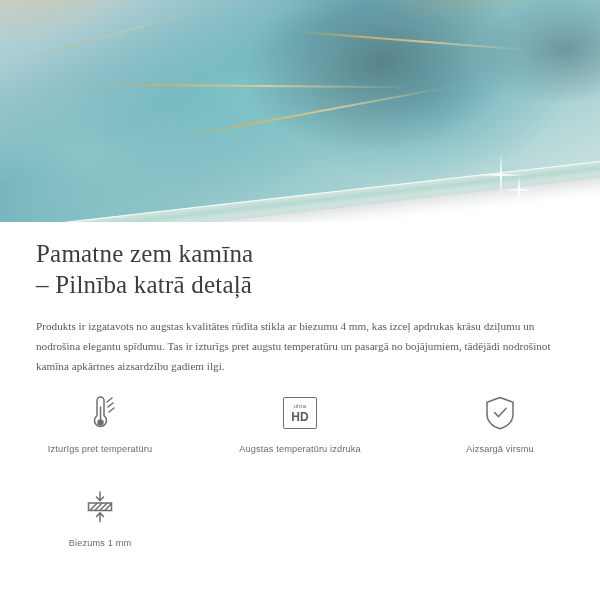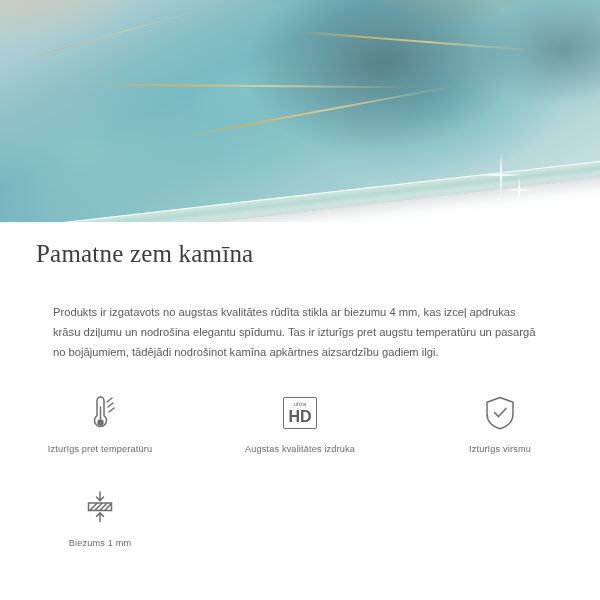--- a/index.html
+++ b/index.html
@@ -143,25 +143,26 @@
     padding: 16px 36px 0 36px;
     font-family: "Liberation Serif", serif;
     font-size: 25px;
     line-height: 31px;
     font-weight: 400;
     color: #3d3d3d;
     letter-spacing: .2px;
   }
   .headline .line2 { display: block; }
   .body-copy {
-    margin: 17px;
+    margin: 0;
     padding: 16px 38px 0 36px;
     font-size: 11.2px;
     line-height: 20px;
     color: #5a5a5a;
+    font-family: Liberation Serif, serif;
   }
 
   
   .features {
     position: absolute;
     left: 0;
     top: 392px;
     width: 600px;
     display: grid;
     grid-template-columns: repeat(3, 1fr);
@@ -197,21 +198,21 @@
     align-items: center;
     justify-content: center;
     line-height: 1;
   }
   .ultrahd .u1 {
     font-size: 6.2px;
     color: #6f6f6f;
     letter-spacing: .2px;
   }
   .ultrahd .u2 {
-    font-size: 16px;
+    font-size: 12px;
     font-weight: bold;
     color: #5c5c5c;
     margin-top: 1px;
   }
   svg { display: block; }
 </style>
 </head>
 <body>
 
 <div class="page">
@@ -232,20 +233,21 @@
         <div class="edge-shadow"></div>
       </div>
       <span class="sparkle s1"></span>
       <span class="sparkle s2"></span>
     </div>
   </div>
 
   <div class="content">
     <h1 class="headline">
       <span>Pamatne zem kamīna</span>
+      <span class="line2">– Pilnība katrā detaļā</span>
     </h1>
     <p class="body-copy">Produkts ir izgatavots no augstas kvalitātes rūdīta stikla ar biezumu 4 mm, kas izceļ apdrukas krāsu dziļumu un nodrošina elegantu spīdumu. Tas ir izturīgs pret augstu temperatūru un pasargā no bojājumiem, tādējādi nodrošinot kamīna apkārtnes aizsardzību gadiem ilgi.</p>
   </div>
 
   <div class="features">
 
     <div class="feature">
       <div class="feature-icon">
         <svg width="38" height="40" viewBox="0 0 38 40" fill="none" stroke="#6f6f6f" stroke-width="1.5" stroke-linecap="round">
           <path d="M16 7.5a3.5 3.5 0 0 1 7 0v15.2a6 6 0 1 1-7 0z"></path>
@@ -259,31 +261,31 @@
       <div class="feature-label">Izturīgs pret temperatūru</div>
     </div>
 
     <div class="feature">
       <div class="feature-icon">
         <div class="ultrahd">
           <span class="u1">ultra</span>
           <span class="u2">HD</span>
         </div>
       </div>
-      <div class="feature-label">Augstas kvalitātes izdruka</div>
+      <div class="feature-label">Augstas temperatūru izdruka</div>
     </div>
 
     <div class="feature">
       <div class="feature-icon">
         <svg width="36" height="40" viewBox="0 0 36 40" fill="none" stroke="#6f6f6f" stroke-width="1.5" stroke-linejoin="round" stroke-linecap="round">
           <path d="M18 4.5 L31 9.2 V21c0 8.2-6.2 12.6-13 14.8C11.2 33.6 5 29.2 5 21V9.2z"></path>
           <polyline points="12.5,19.5 16.6,23.6 24,15.4"></polyline>
         </svg>
       </div>
-      <div class="feature-label">Izturīgs virsmu</div>
+      <div class="feature-label">Aizsargā virsmu</div>
     </div>
 
 
 
     <div class="feature">
       <div class="feature-icon">
         <svg width="40" height="40" viewBox="0 0 40 40" fill="none" stroke="#6f6f6f" stroke-width="1.5" stroke-linecap="round">
           <line x1="20" y1="5" x2="20" y2="13"></line>
           <polyline points="16.5,10 20,13.6 23.5,10"></polyline>
           <rect x="8.5" y="16" width="23" height="7.5"></rect>

